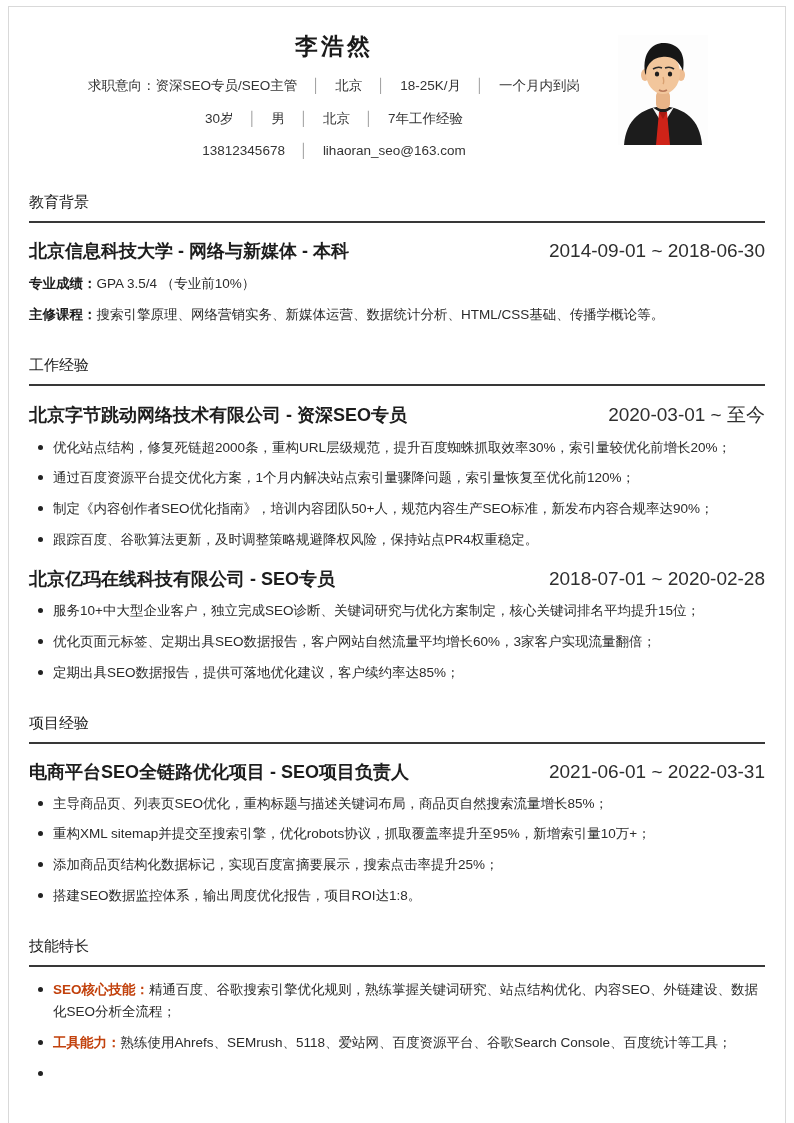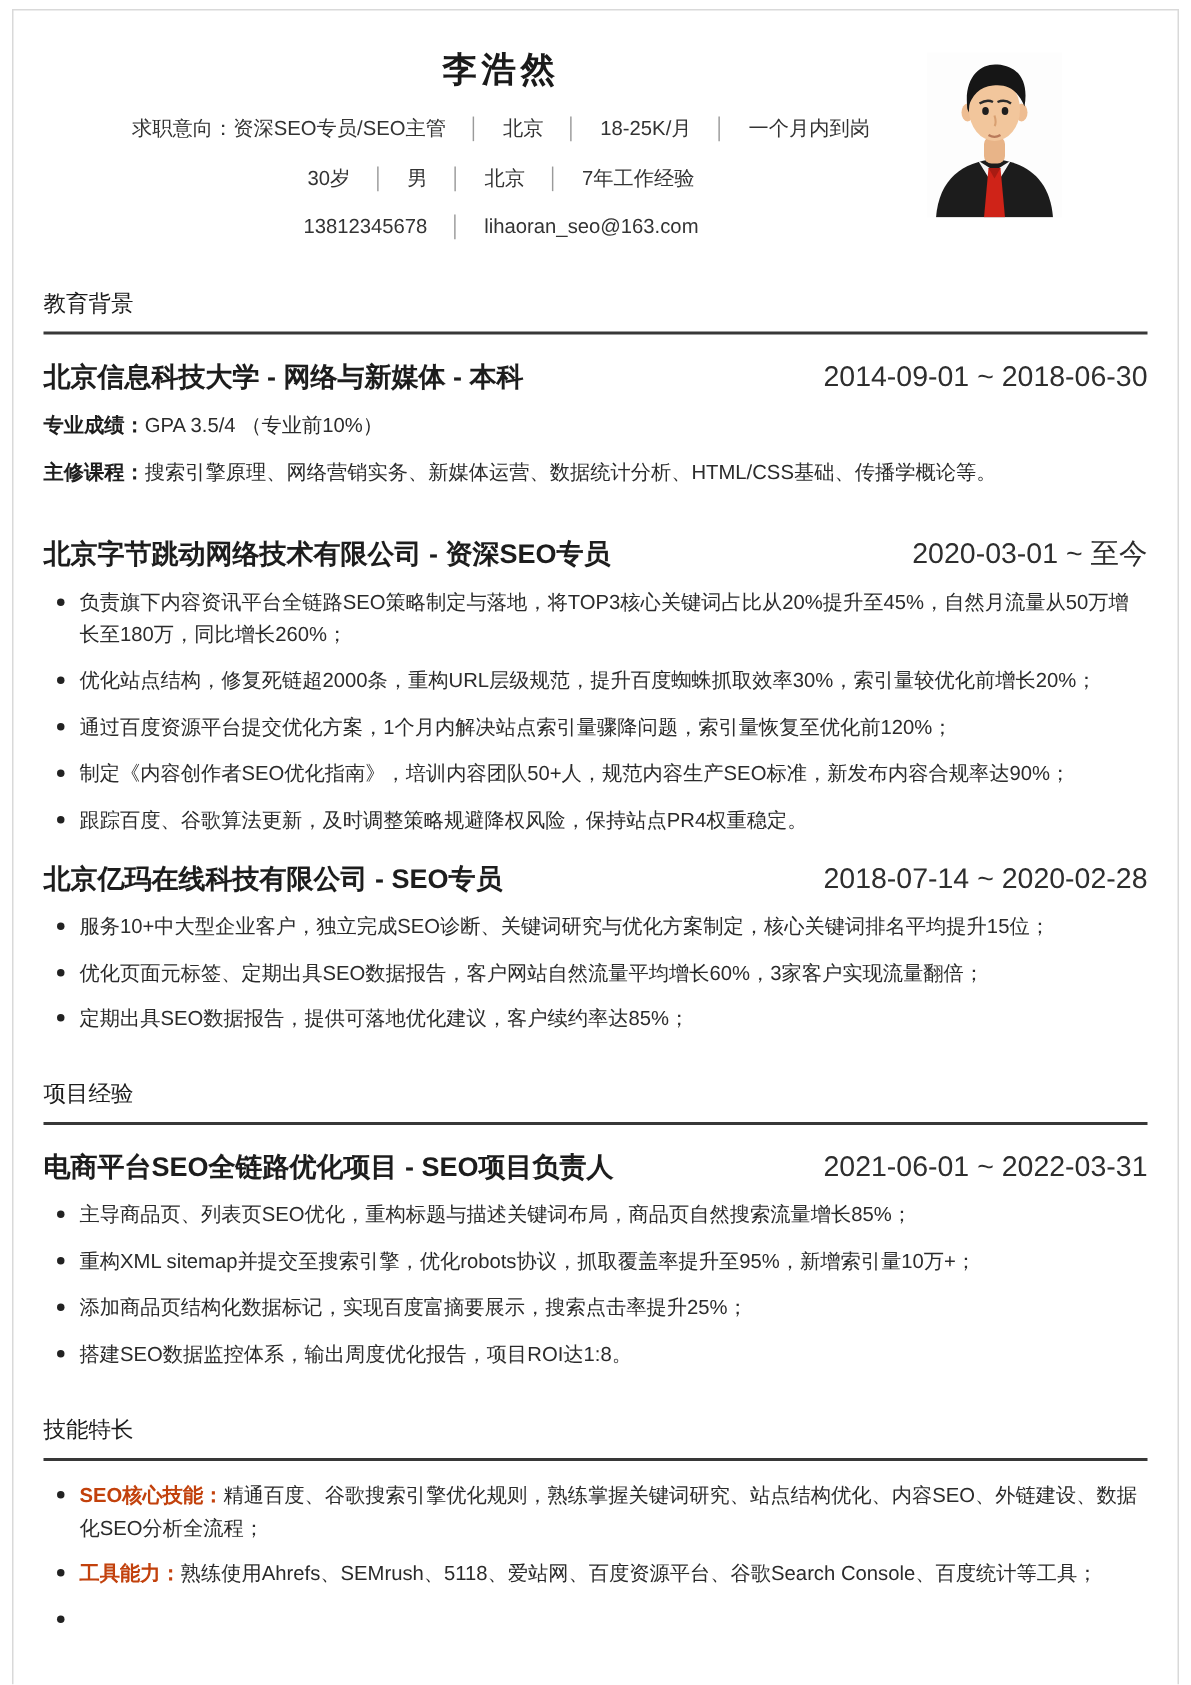--- a/index.html
+++ b/index.html
@@ -129,39 +129,39 @@
       <div class="detail-row">
         <b>专业成绩：</b><span>GPA 3.5/4 （专业前10%）</span>
       </div>
       <div class="detail-row">
         <b>主修课程：</b><span>搜索引擎原理、网络营销实务、新媒体运营、数据统计分析、HTML/CSS基础、传播学概论等。</span>
       </div>
     </div>
   </div>
 
   <div class="section">
+    <div class="section-title">工作经验</div>
 
     <div class="entry">
       <div class="entry-head">
         <span class="entry-title">北京字节跳动网络技术有限公司 - 资深SEO专员</span>
         <span class="entry-date">2020-03-01 ~ 至今</span>
       </div>
       <ul class="bullets">
-        <li>负责旗下内容资讯平台全链路SEO策略制定与落地，将TOP3核心关键词占比从20%提升至45%，自然月流量从50万增长至180万，同比增长260%；</li>
         <li>优化站点结构，修复死链超2000条，重构URL层级规范，提升百度蜘蛛抓取效率30%，索引量较优化前增长20%；</li>
         <li>通过百度资源平台提交优化方案，1个月内解决站点索引量骤降问题，索引量恢复至优化前120%；</li>
         <li>制定《内容创作者SEO优化指南》，培训内容团队50+人，规范内容生产SEO标准，新发布内容合规率达90%；</li>
         <li>跟踪百度、谷歌算法更新，及时调整策略规避降权风险，保持站点PR4权重稳定。</li>
       </ul>
     </div>
 
     <div class="entry">
       <div class="entry-head">
         <span class="entry-title">北京亿玛在线科技有限公司 - SEO专员</span>
-        <span class="entry-date">2018-07-14 ~ 2020-02-28</span>
+        <span class="entry-date">2018-07-01 ~ 2020-02-28</span>
       </div>
       <ul class="bullets">
         <li>服务10+中大型企业客户，独立完成SEO诊断、关键词研究与优化方案制定，核心关键词排名平均提升15位；</li>
         <li>优化页面元标签、定期出具SEO数据报告，客户网站自然流量平均增长60%，3家客户实现流量翻倍；</li>
         <li>定期出具SEO数据报告，提供可落地优化建议，客户续约率达85%；</li>
       </ul>
     </div>
   </div>
 
   <div class="section">

